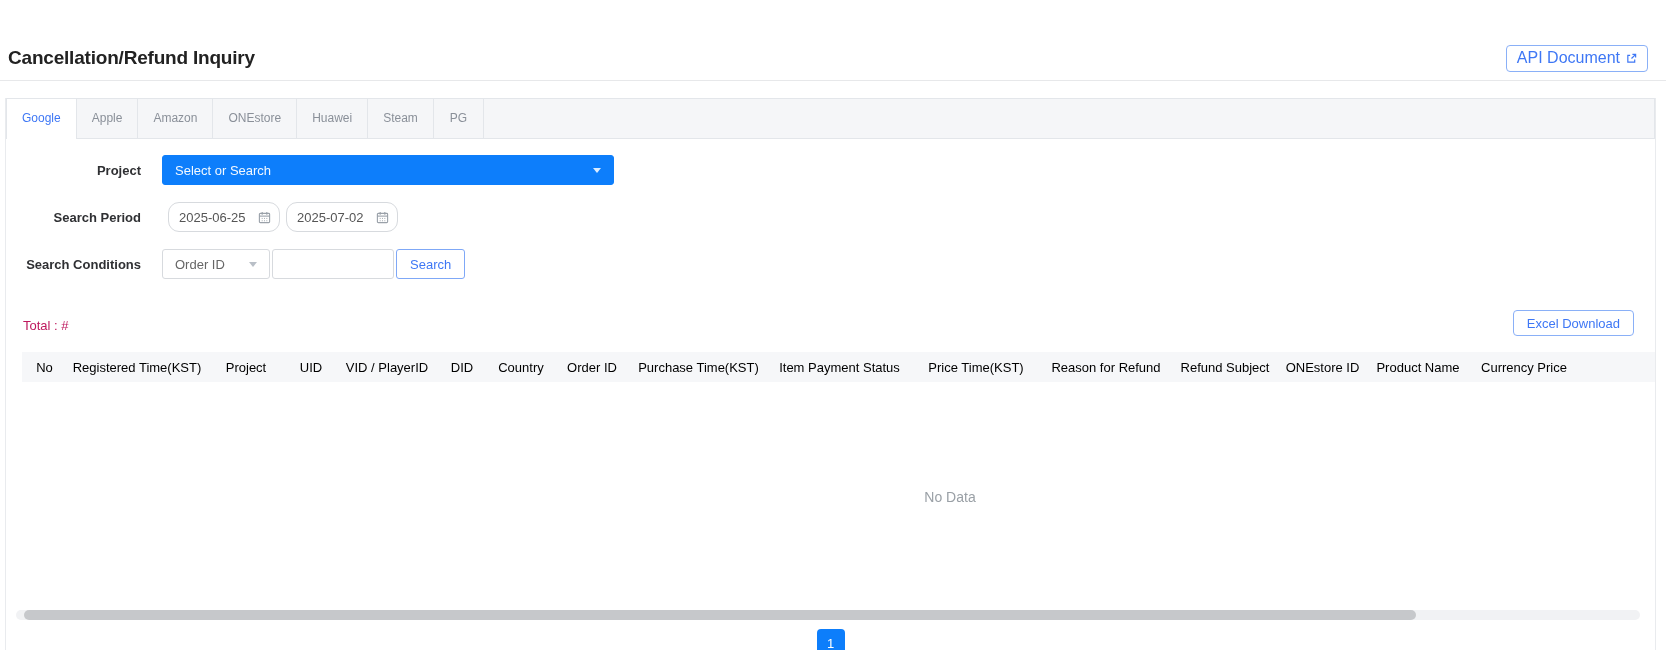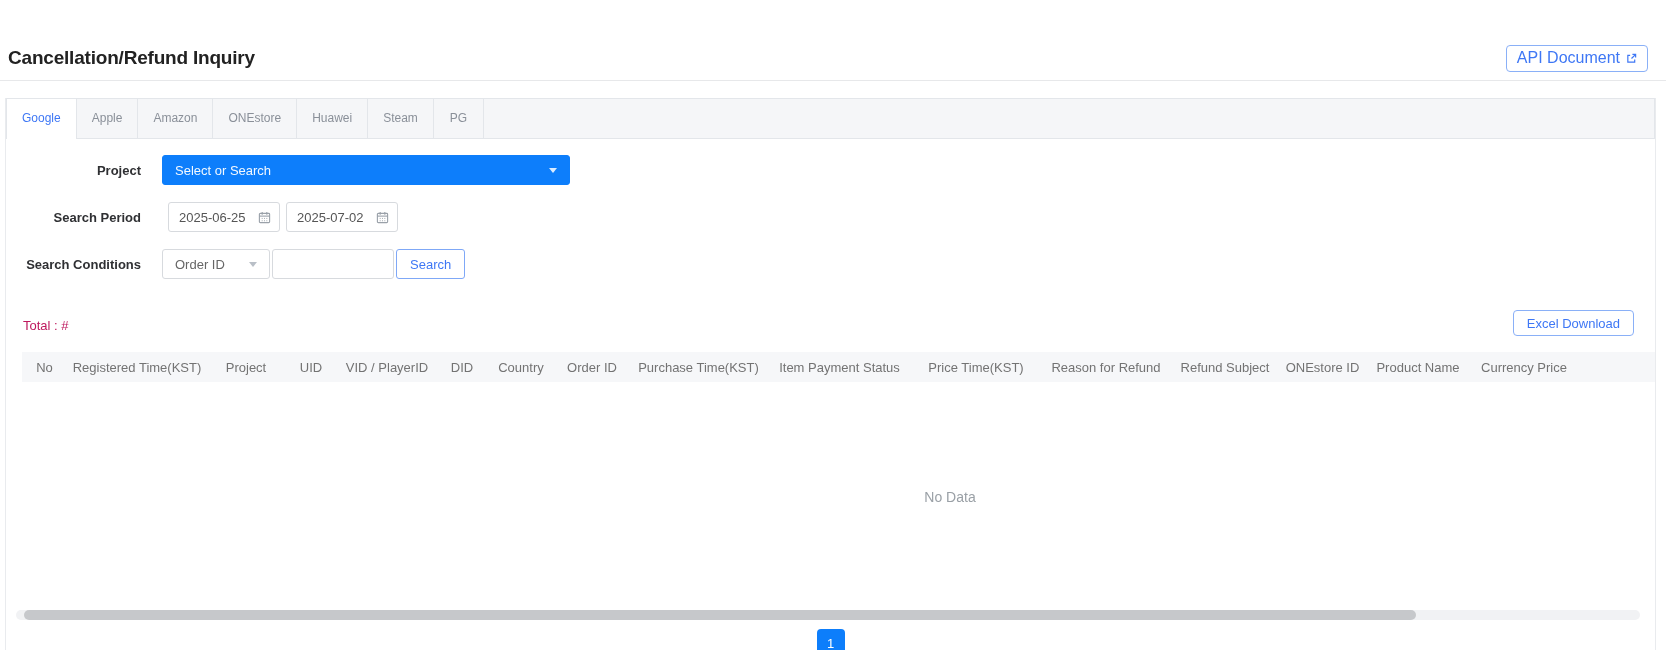--- a/index.html
+++ b/index.html
@@ -29,39 +29,39 @@
   .tab.active { background:#fff; color:var(--accent); border-left:1px solid #e3e6ea; margin-left:-1px; }
   .tab.active::after { content:""; position:absolute; left:0; right:0; bottom:-1px; height:1px; background:#fff; }
 
   .filters { margin-top:16px; }
   .frow { display:flex; align-items:center; height:30px; margin-bottom:17px; }
   .flabel { width:135px; text-align:right; margin-right:21px; font-size:13px; font-weight:700; color:#2f3033; }
   .select {
     display:flex; align-items:center; justify-content:space-between;
     height:30px; border-radius:3px; padding:0 12px; font-size:13px; cursor:pointer;
   }
-  .select-primary { width:408px; background:var(--primary); border:1px solid var(--primary); color:rgba(255,255,255,.95);gap:48px; }
+  .select-primary { width:452px; background:var(--primary); border:1px solid var(--primary); color:rgba(255,255,255,.95);gap:48px; }
   .select-plain { background:#fff; border:1px solid #d7dade; color:#666; }
   .w170 { width:170px; } .w108 { width:108px; }
   .chev { width:0; height:0; border-left:4px solid transparent; border-right:4px solid transparent; border-top:5px solid #b9bfc7; margin-left:8px; flex:none; }
   .chev-white { border-top-color:rgba(255,255,255,.85); }
   .datefield {
     width:112px; margin-left:6px; height:30px; display:flex; align-items:center; justify-content:space-between;
-    border:1px solid #d7dade; border-radius:3px; padding:0 8px 0 10px; font-size:13px; color:#555; cursor:pointer;
+    border:1px solid #d7dade; border-radius:11px; padding:0 8px 0 10px; font-size:13px; color:#555; cursor:pointer;
   }
   .textinput { width:122px; margin-left:2px; height:30px; border:1px solid #d7dade; border-radius:3px; padding:0 8px; font-size:13px; font-family:inherit; color:#333; }
   .search-btn { height:30px; margin-left:2px; padding:7px 13px; font-size:13px; border-radius:3px; border-color:#7fa8f7; }
 
   .results-head { display:flex; justify-content:space-between; align-items:flex-end; margin:22px 21px 0 17px; }
   .total { font-size:13px; color:#be185d; padding-bottom:3px;margin-top:17px; }
   .excel-btn { height:26px; padding:0 13px; font-size:13px; }
 
   .table-viewport { position:relative; overflow:hidden; margin:16px 0 0 16px; height:255px; }
   table { border-collapse:collapse; table-layout:fixed; width:1856px; }
-  th { height:30px; background:#f6f7f9; font-weight:400; font-size:13px; color:#737373; white-space:nowrap; overflow:hidden; padding:0 4px; text-align:center; }
+  th { height:30px; background:#f6f7f9; font-weight:400; font-size:13px; color:#000000; white-space:nowrap; overflow:hidden; padding:0 4px; text-align:center; }
   .nodata { position:absolute; top:137px; left:0; width:1856px; text-align:center; font-size:14px; color:#9aa0a6; }
 
   .hscroll { position:relative; margin:3px 15px 0 10px; height:10px; background:#f1f2f4; border-radius:6px; }
   .hthumb { position:absolute; left:8px; top:0; height:10px; width:1392px; background:#c6c8cb; border-radius:6px; cursor:pointer; }
 
   .pagination { display:flex; justify-content:center; gap:4px; margin-top:9px; }
   .page-btn {
     min-width:28px; height:28px; border:none; border-radius:4px; background:var(--primary); color:#fff;
     font-size:13px; font-family:inherit; display:flex; align-items:center; justify-content:center; cursor:pointer;
   }

